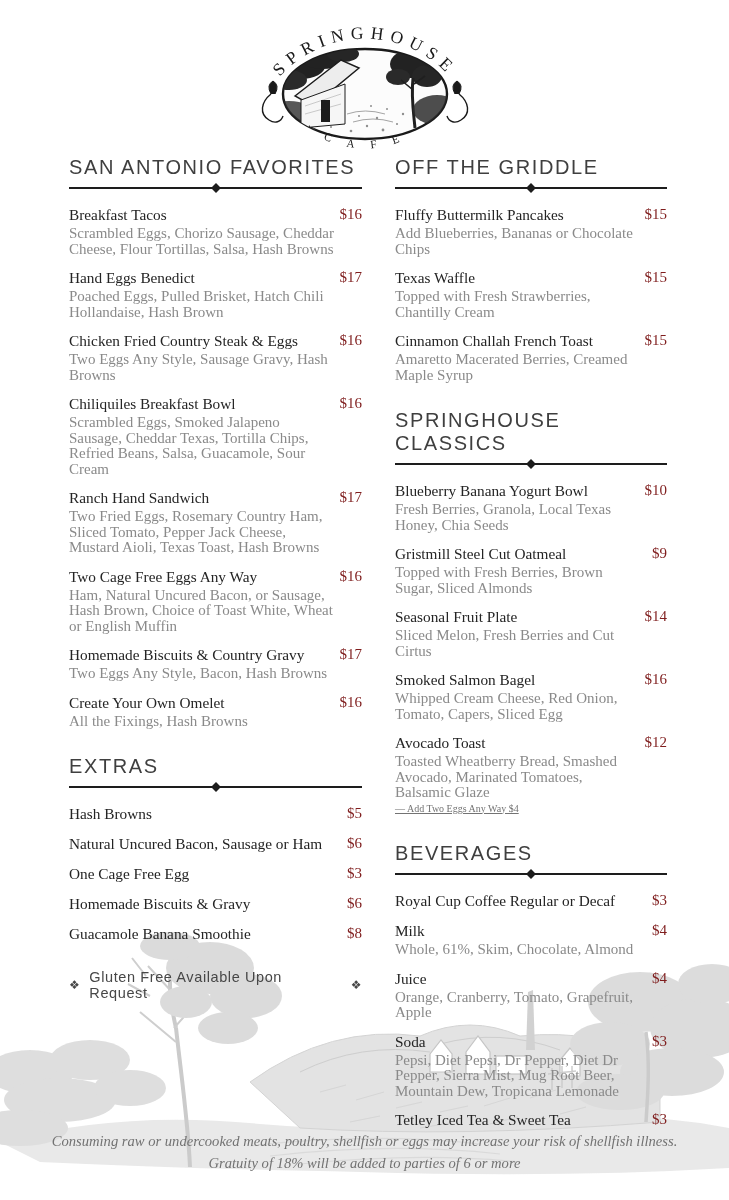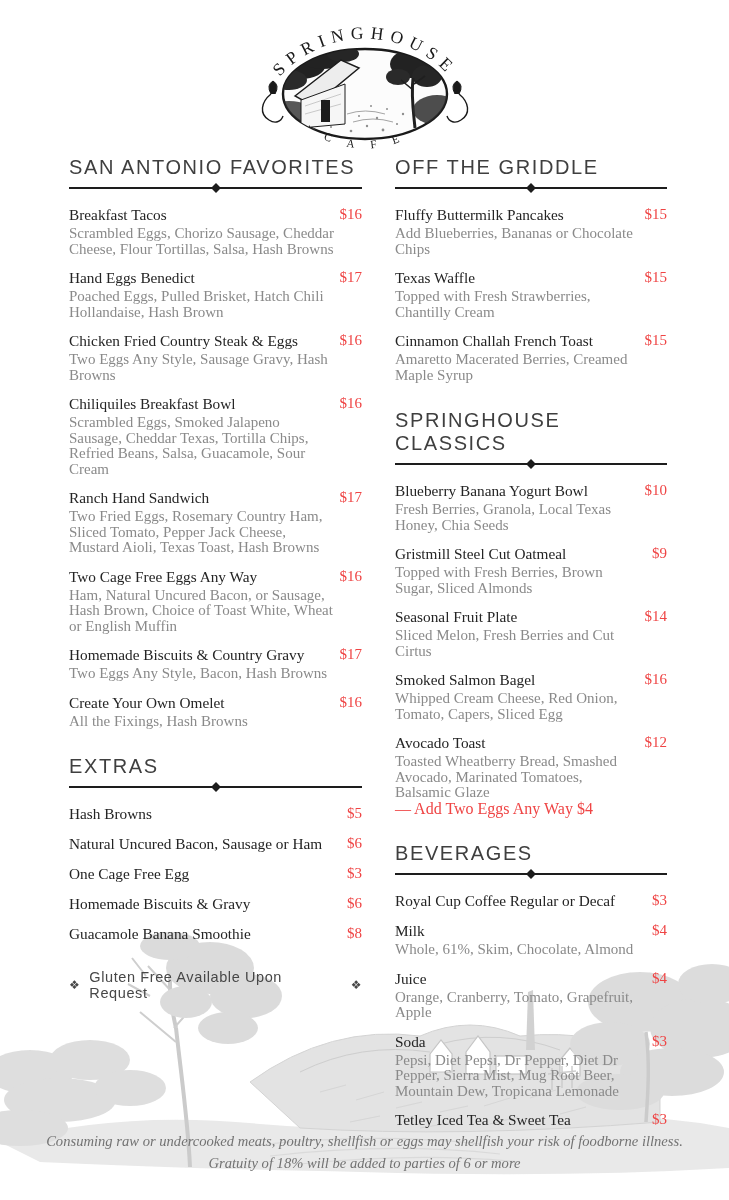--- a/index.html
+++ b/index.html
@@ -27,23 +27,23 @@
   }
   .sec-rule { position:relative; border-top:2px solid #1d1d1d; margin-top:8px; }
   .sec-rule .diamond {
     position:absolute; left:50%; top:-1px; width:7px; height:7px;
     background:#1d1d1d; transform:translate(-50%,-50%) rotate(45deg);
   }
   .items { padding-top:16px; }
   .item { margin-bottom:11px; }
   .item-line { display:flex; align-items:flex-start; }
   .item-name { flex:1; padding-right:12px; font-size:15.3px; line-height:19px; color:#242424; }
-  .item-price { flex:0 0 auto; font-size:15px; line-height:19px; color:#ef4444; }
+  .item-price { flex:0 0 auto; font-size:15px; line-height:19px; color:#7f1d1d; }
   .item-desc { font-size:15px; line-height:15.5px; color:#8a8a8a; margin-top:2px; padding-right:26px; }
-  .item-note { font-size:16px; line-height:15.5px; color:#ef4444; }
+  .item-note { font-size:10px; line-height:15.5px; color:#737373;text-decoration:underline; }
 
   
   .gluten-note {
     margin-top:26px; display:flex; justify-content:center; align-items:center; gap:9px;
     font-family:"Liberation Sans", sans-serif; font-size:14.5px;
     letter-spacing:0.6px; color:#474747;
   }
   .gluten-sym { font-size:12px; color:#474747; }
 
   
@@ -414,17 +414,17 @@
         <path d="M 300 232 Q 420 220 520 230"></path>
       </g>
 
       <g stroke="#c8c8c8" stroke-width="1.5">
         <path d="M 552 136 l 0 22 M 562 134 l 0 22 M 572 134 l 0 22 M 548 142 l 28 -3"></path>
       </g>
     </g>
   </svg>
 
   <div class="footer">
-    <div>Consuming raw or undercooked meats, poultry, shellfish or eggs may shellfish your risk of foodborne illness.</div>
+    <div>Consuming raw or undercooked meats, poultry, shellfish or eggs may increase your risk of shellfish illness.</div>
     <div>Gratuity of 18% will be added to parties of 6 or more</div>
   </div>
 
 </div>
 
 </body></html>

